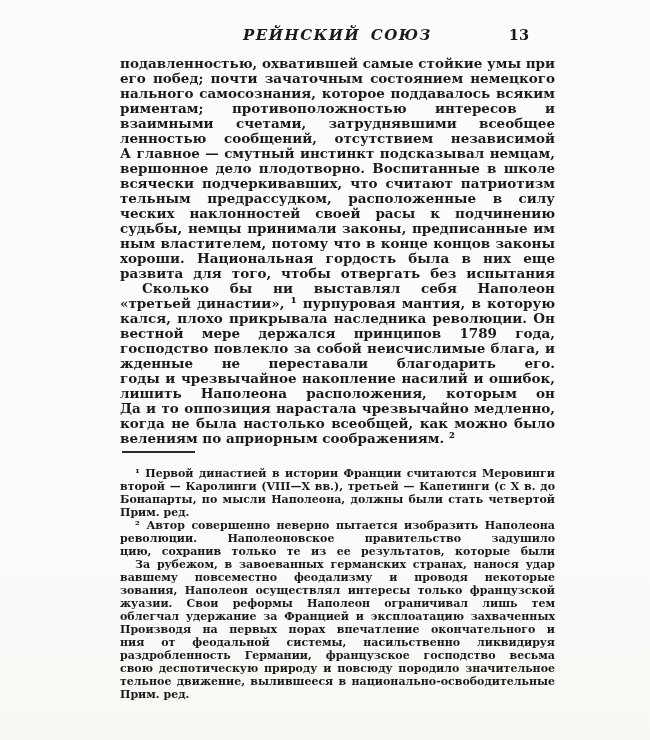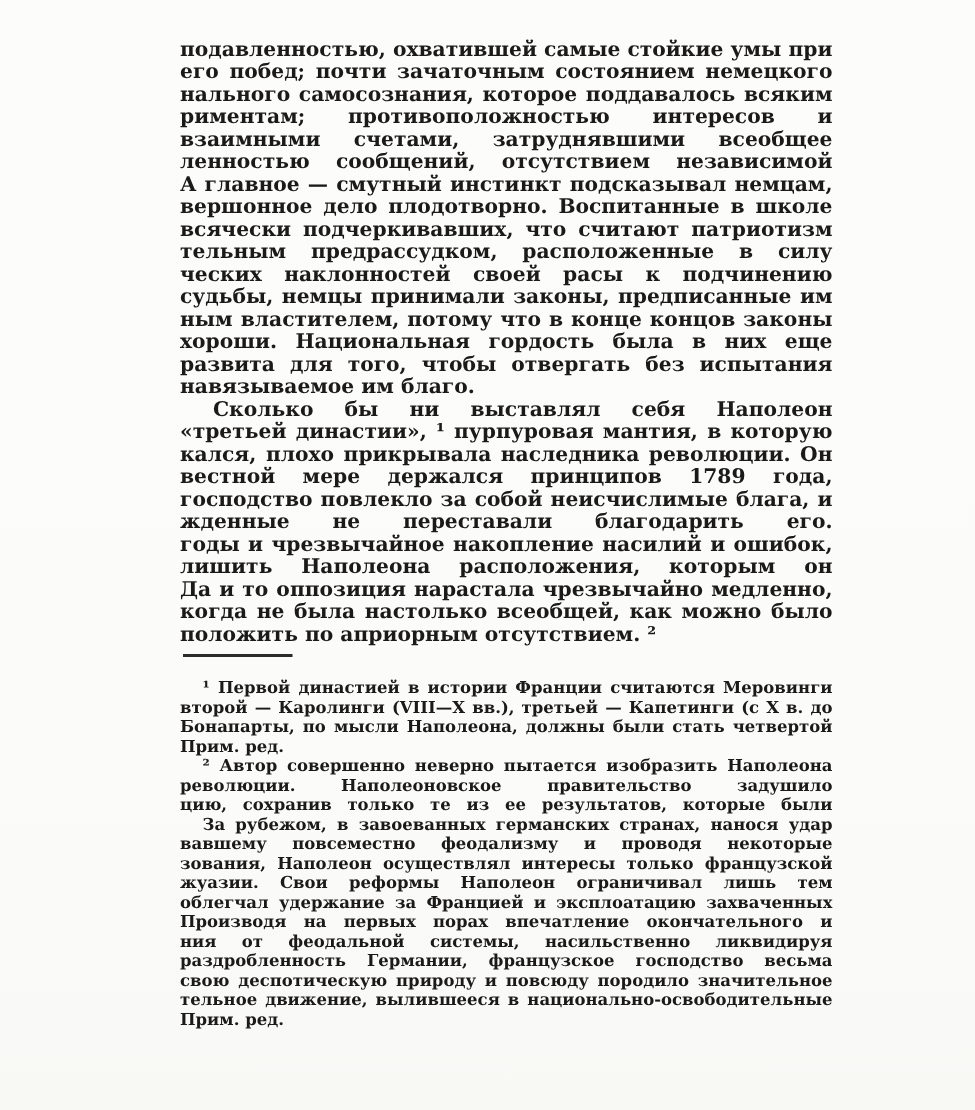--- a/index.html
+++ b/index.html
@@ -82,52 +82,55 @@
   }
   .italic {
   }
 </style>
 </head>
 <body>
 
 <div class="scan-page">
   <div class="content">
 
+    <div class="page-header">
+      <span class="running-head">РЕЙНСКИЙ СОЮЗ</span>
+      <span class="page-number">13</span>
+    </div>
 
     <div class="body-text">
       <div class="para">
         <div class="line">подавленностью, охватившей самые стойкие умы при виде</div>
         <div class="line">его побед; почти зачаточным состоянием немецкого нацио-</div>
         <div class="line">нального самосознания, которое поддавалось всяким экспе-</div>
         <div class="line">риментам; противоположностью интересов и давнишними</div>
         <div class="line">взаимными счетами, затруднявшими всеобщее восстание; мед-</div>
         <div class="line">ленностью сообщений, отсутствием независимой печати.</div>
         <div class="line">А главное — смутный инстинкт подсказывал немцам, что со-</div>
         <div class="line">вершонное дело плодотворно. Воспитанные в школе писателей,</div>
         <div class="line">всячески подчеркивавших, что считают патриотизм стесни-</div>
         <div class="line">тельным предрассудком, расположенные в силу фаталисти-</div>
         <div class="line">ческих наклонностей своей расы к подчинению велениям</div>
         <div class="line">судьбы, немцы принимали законы, предписанные им чужезем-</div>
         <div class="line">ным властителем, потому что в конце концов законы эти были</div>
         <div class="line">хороши. Национальная гордость была в них еще недостаточно</div>
         <div class="line">развита для того, чтобы отвергать без испытания насильно</div>
-        <div class="line last">навязываемое им благо.</div>
       </div>
       <div class="para">
         <div class="line indent">Сколько бы ни выставлял себя Наполеон продолжателем</div>
         <div class="line">«третьей династии», ¹ пурпуровая мантия, в которую он обле-</div>
         <div class="line">кался, плохо прикрывала наследника революции. Он в из-</div>
         <div class="line">вестной мере держался принципов 1789 года, поэтому его</div>
         <div class="line">господство повлекло за собой неисчислимые блага, и побе-</div>
         <div class="line">жденные не переставали благодарить его. Понадобились долгие</div>
         <div class="line">годы и чрезвычайное накопление насилий и ошибок, чтобы</div>
         <div class="line">лишить Наполеона расположения, которым он пользовался.</div>
         <div class="line">Да и то оппозиция нарастала чрезвычайно медленно, и ни-</div>
         <div class="line">когда не была настолько всеобщей, как можно было бы пред-</div>
-        <div class="line last">положить по априорным отсутствием. ²</div>
+        <div class="line last">велениям по априорным соображениям. ²</div>
       </div>
     </div>
 
     <hr class="footnote-rule">
 
     <div class="footnotes">
       <div class="para">
         <div class="line indent">¹ Первой династией в истории Франции считаются Меровинги (VI—VIII вв.),</div>
         <div class="line">второй — Каролинги (VIII—X вв.), третьей — Капетинги (с X в. до 1792 г.).</div>
         <div class="line">Бонапарты, по мысли Наполеона, должны были стать четвертой династией. —</div>

